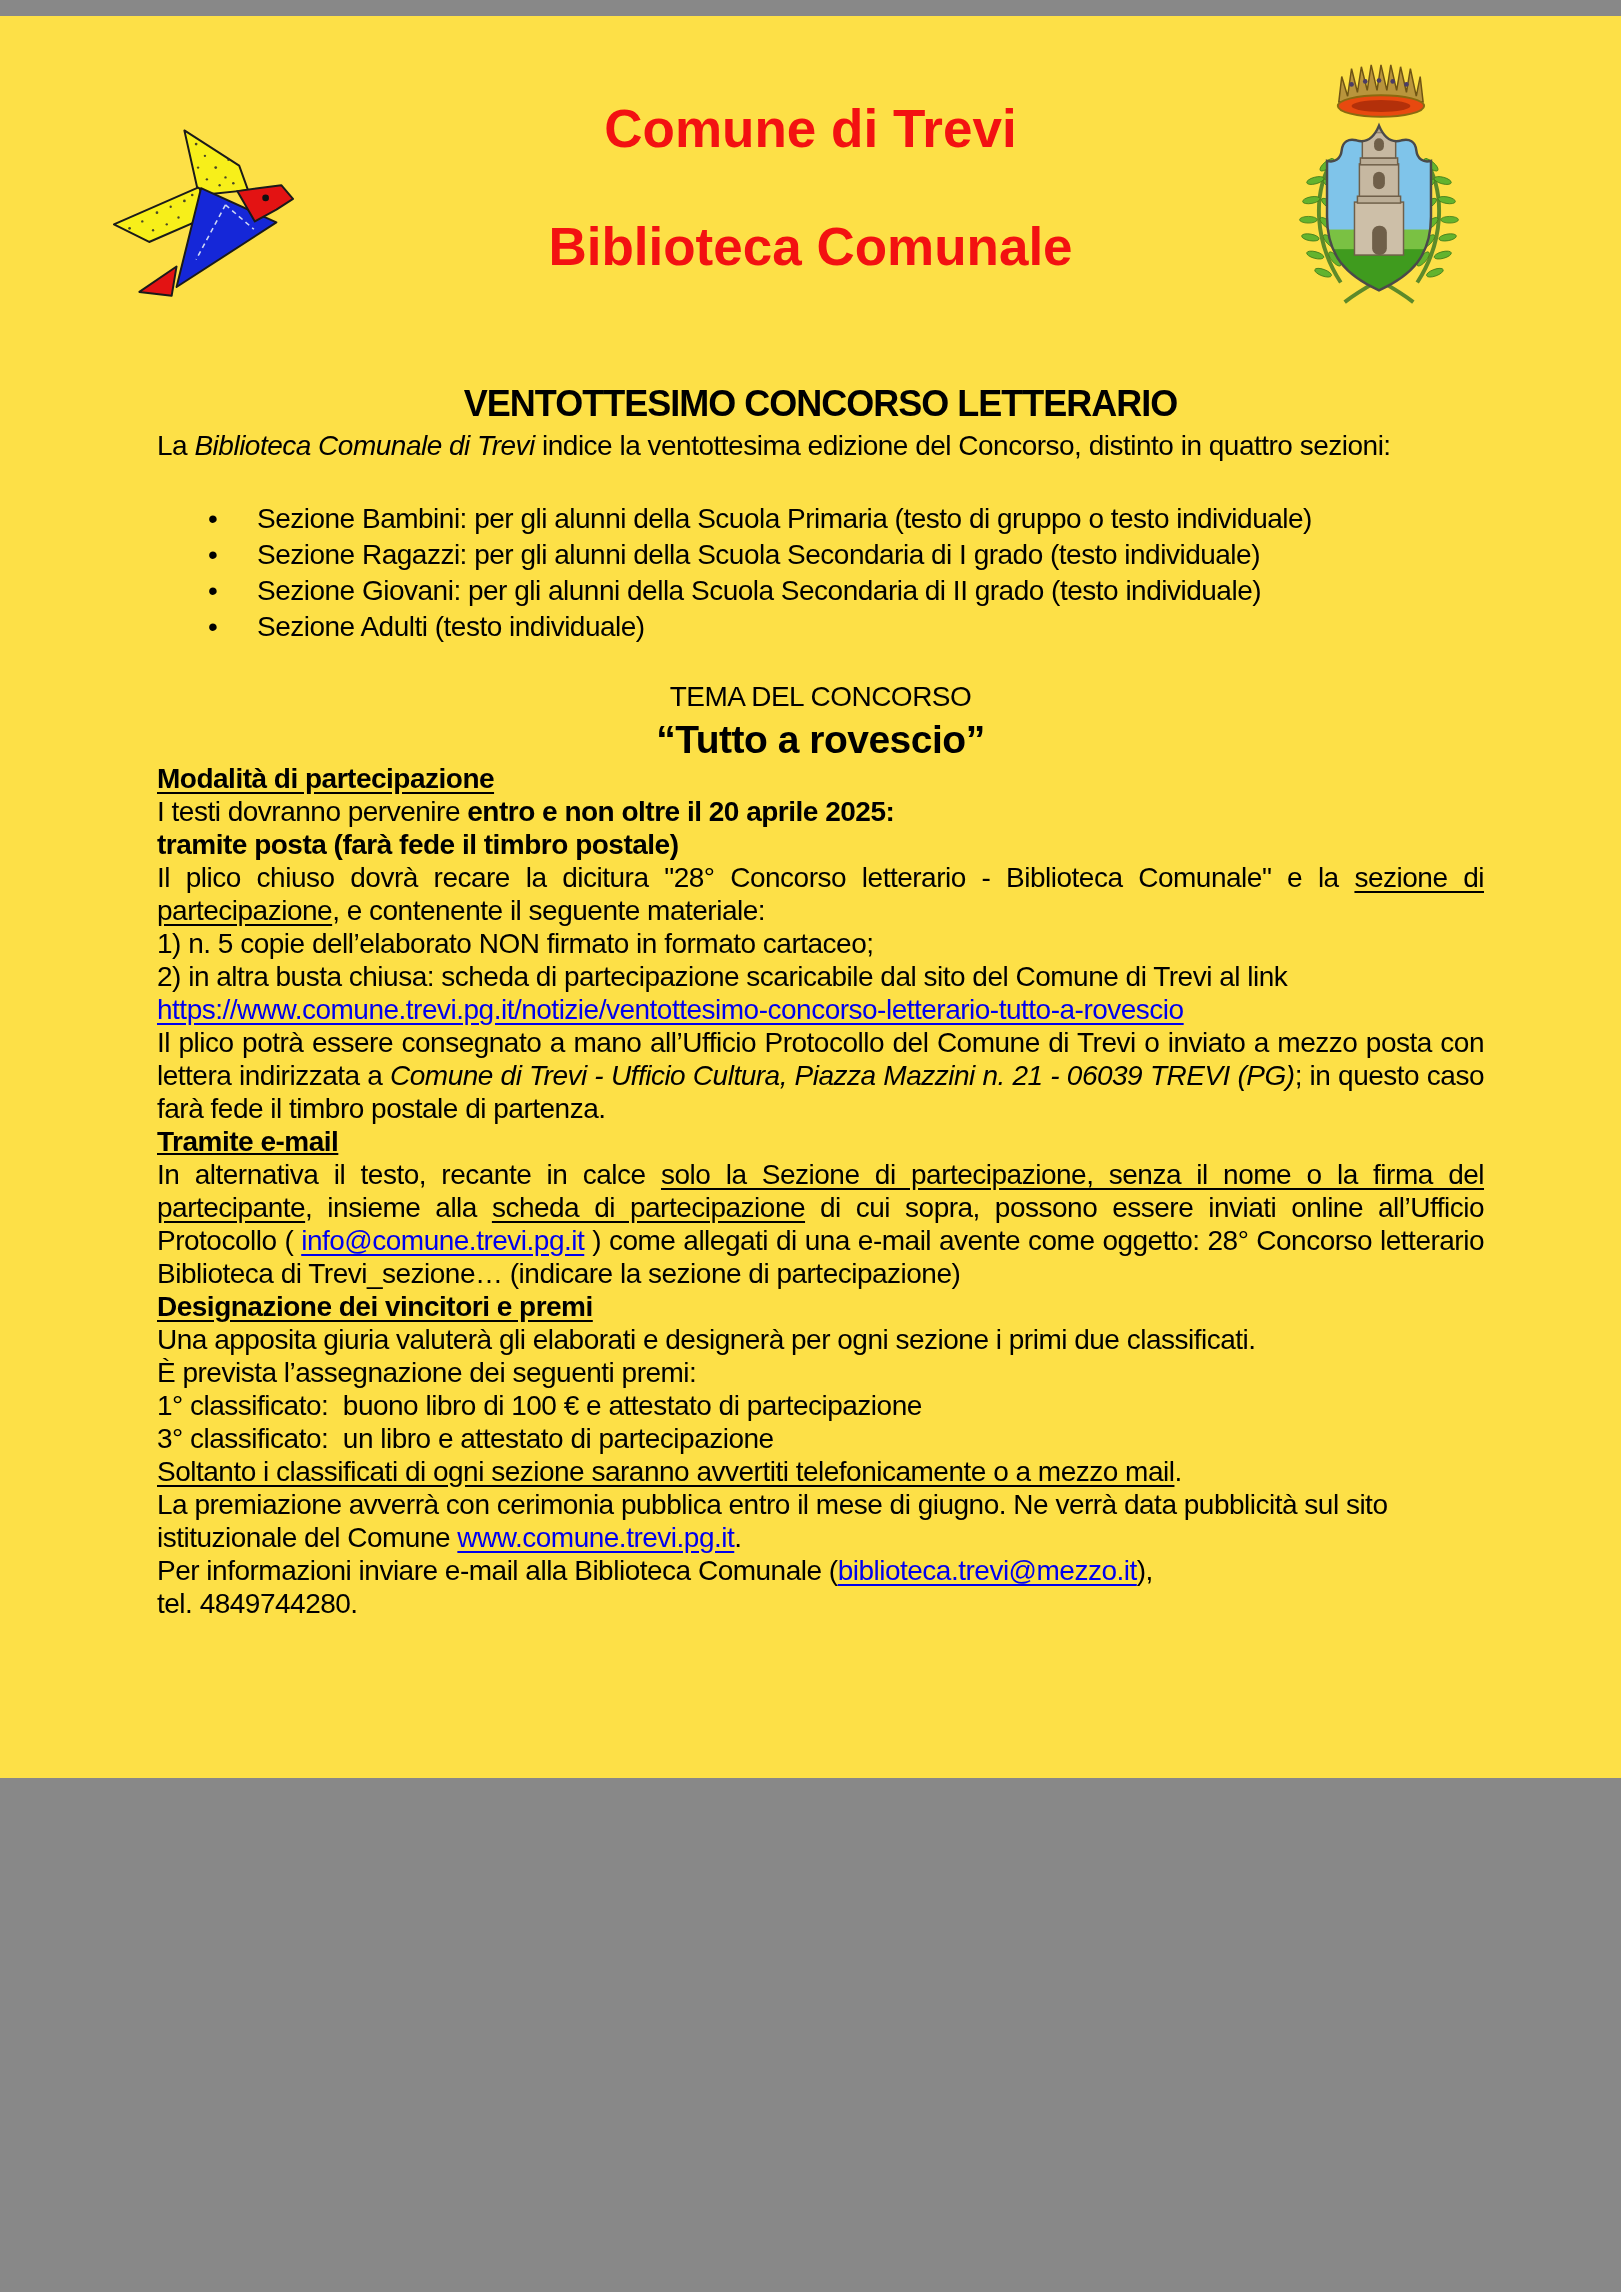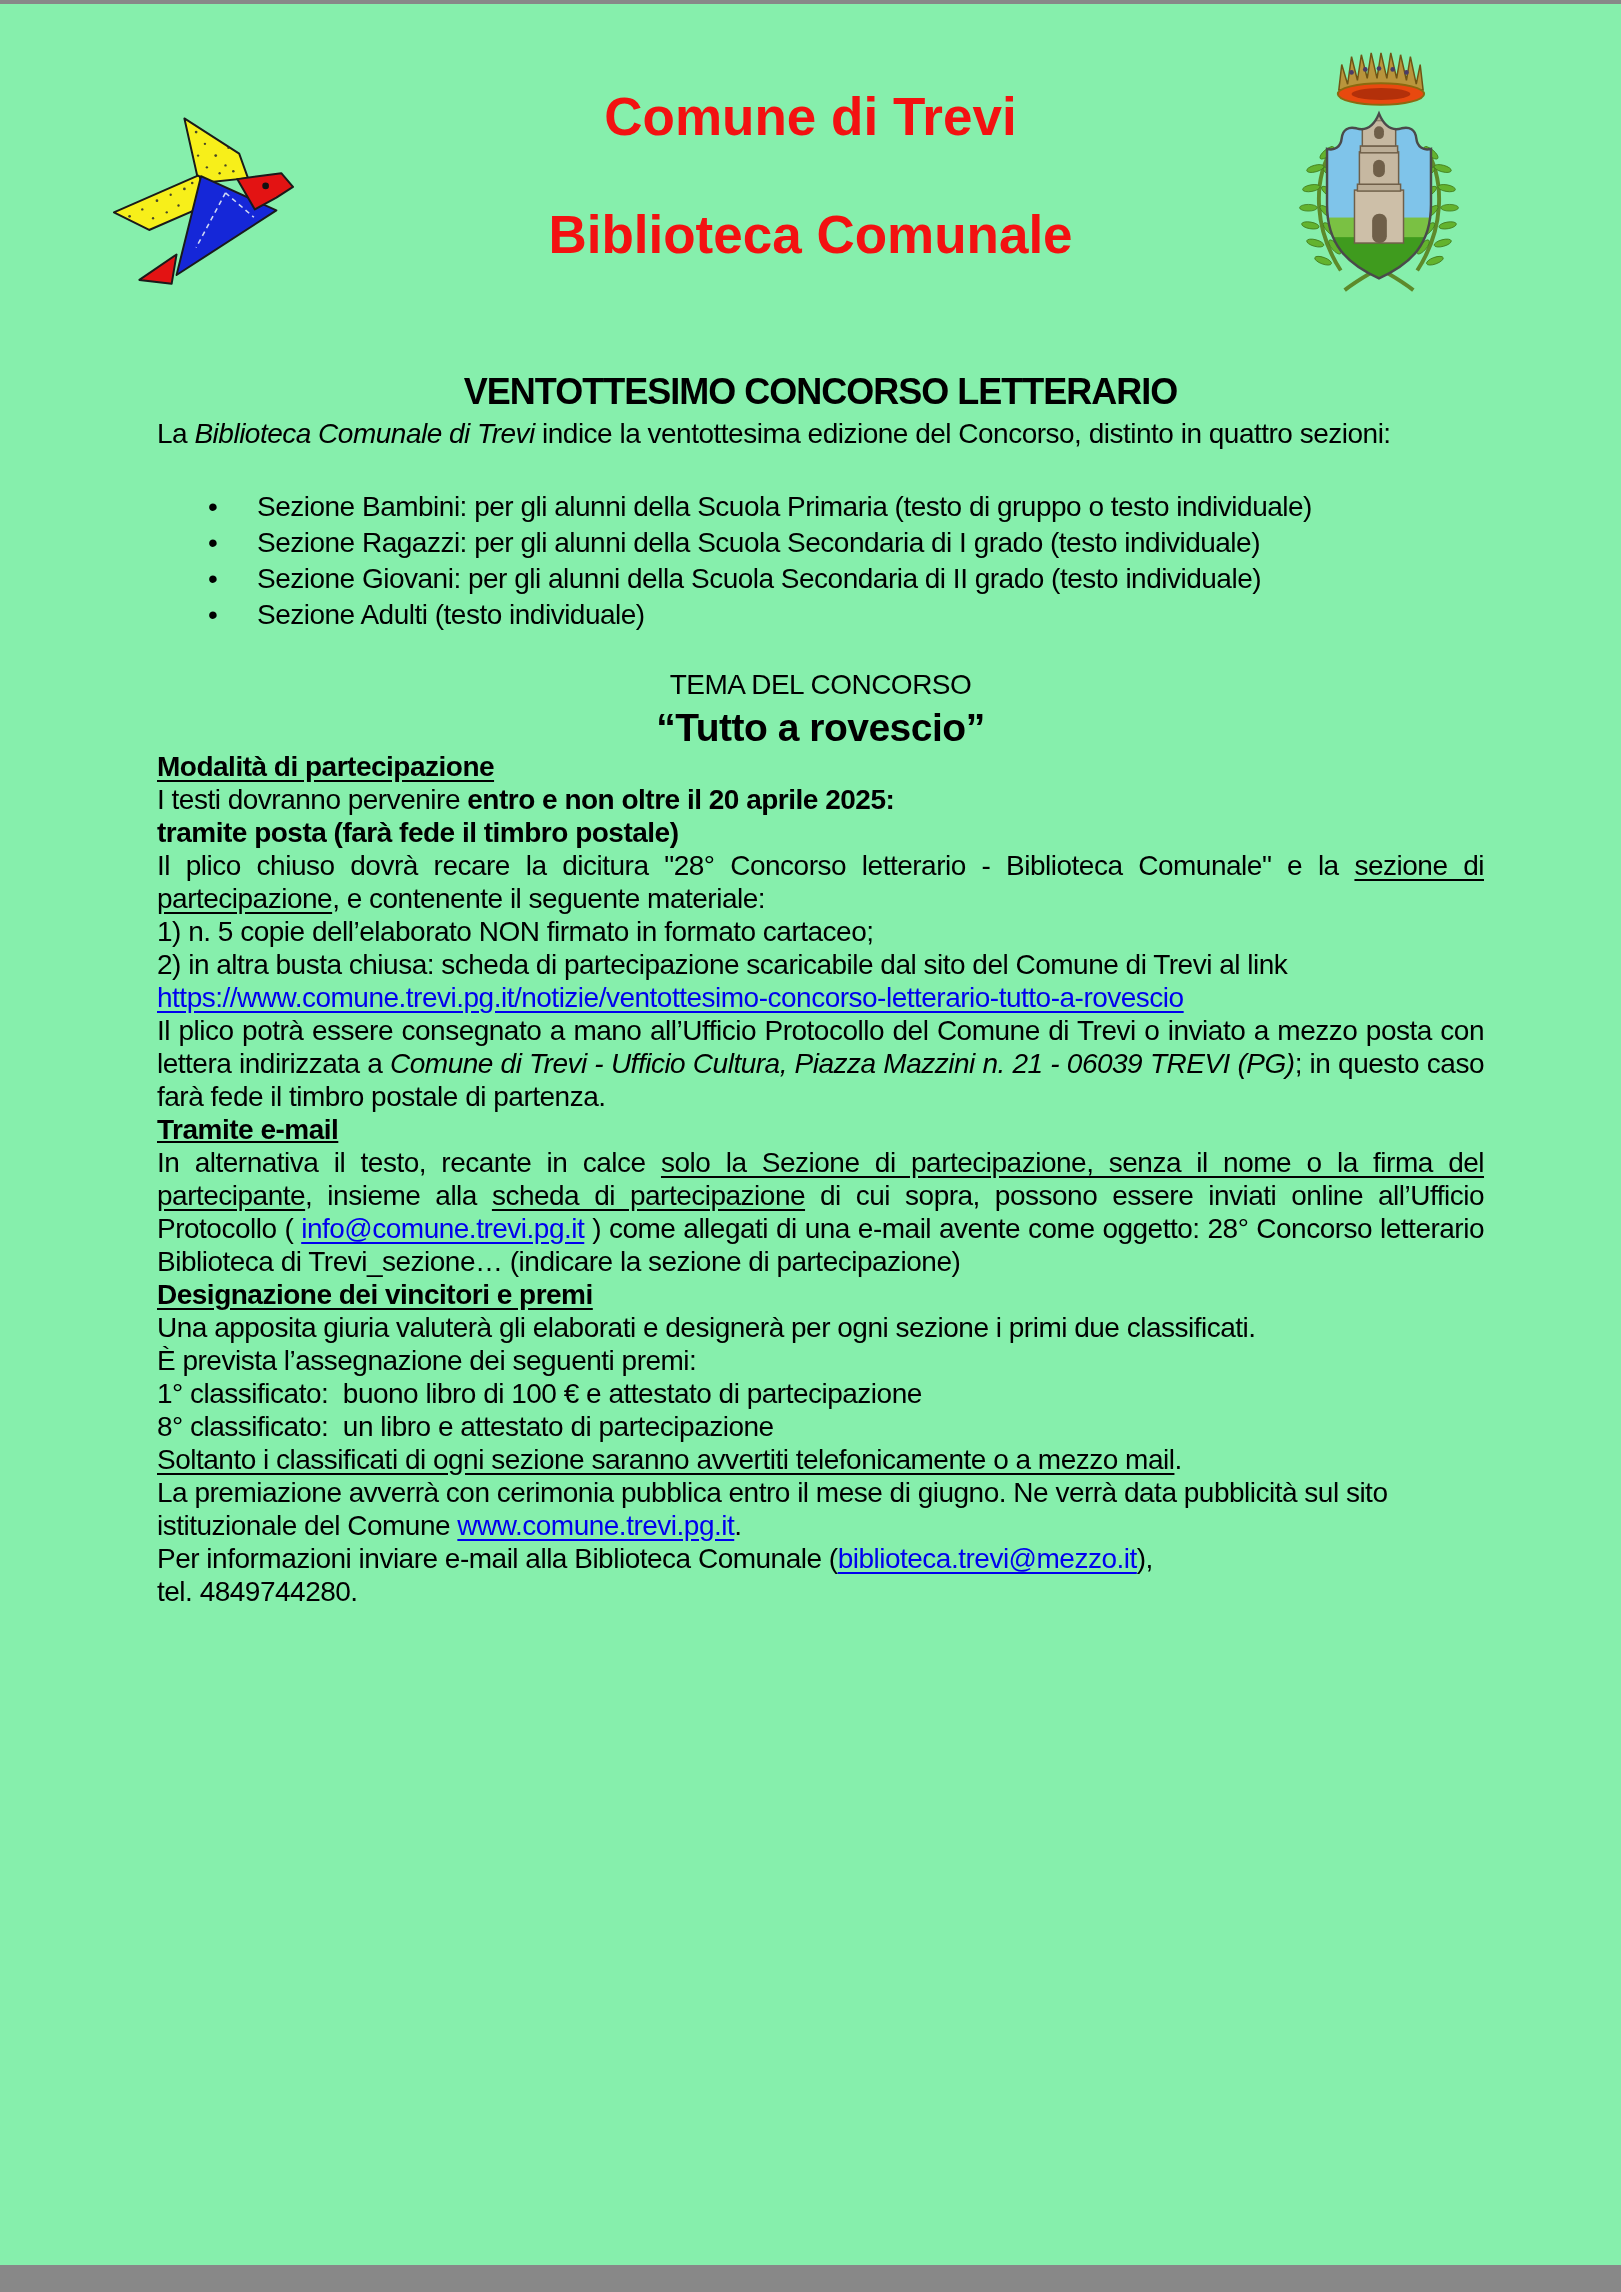--- a/index.html
+++ b/index.html
@@ -1,20 +1,20 @@
 <!DOCTYPE html>
 <html lang="it" style="--accent: #f31111; --link: #0000ee;"><head>
 <meta charset="utf-8">
 <style>
   html,body{margin:0;padding:0;background:#888;}
   .page{
     position:relative;
-    width:1621px;height:2261px;
-    margin:4px auto;
-    background:#86efac;
+    width:1621px;height:1762px;
+    margin:16px auto;
+    background:#fde047;
     font-family:"Liberation Sans", sans-serif;
     color:#000;
     overflow:hidden;
   }
   
   .header{position:relative;height:323px;}
   .logo-bird{position:absolute;left:110px;top:69px;width:230px;height:221px;}
   .coat{position:absolute;right:139px;top:39px;width:206px;height:253px;}
   .org-line{
     position:absolute;left:0;right:0;text-align:center;
@@ -218,21 +218,21 @@
     <p><a class="link" href="#">https://www.comune.trevi.pg.it/notizie/ventottesimo-concorso-letterario-tutto-a-rovescio</a></p>
     <p class="just"><span>Il plico potrà essere consegnato a mano all’Ufficio Protocollo del Comune di Trevi o inviato a mezzo posta con lettera indirizzata a </span><i>Comune di Trevi - Ufficio Cultura, Piazza Mazzini n. 21 - 06039 TREVI (PG)</i><span>; in questo caso farà fede il timbro postale di partenza.</span></p>
 
     <p class="b-email h-bold">Tramite e-mail</p>
     <p class="just"><span>In alternativa il testo, recante in calce </span><u>solo la Sezione di partecipazione, senza il nome o la firma del partecipante</u><span>, insieme alla </span><u>scheda di partecipazione</u><span> di cui sopra, possono essere inviati online all’Ufficio Protocollo ( </span><a class="link" href="#">info@comune.trevi.pg.it</a><span> ) come allegati di una e-mail avente come oggetto: 28° Concorso letterario Biblioteca di Trevi_sezione… (indicare la sezione di partecipazione)</span></p>
 
     <p class="b-premi h-underline">Designazione dei vincitori e premi</p>
     <p class="b-p6">Una apposita giuria valuterà gli elaborati e designerà per ogni sezione i primi due classificati.</p>
     <p>È prevista l’assegnazione dei seguenti premi:</p>
     <p class="prewrap">1° classificato:  buono libro di 100 € e attestato di partecipazione</p>
-    <p class="prewrap">8° classificato:  un libro e attestato di partecipazione</p>
+    <p class="prewrap">3° classificato:  un libro e attestato di partecipazione</p>
 
     <p class="b-p10"><u>Soltanto i classificati di ogni sezione saranno avvertiti telefonicamente o a mezzo mail</u><span>.</span></p>
     <p><span>La premiazione avverrà con cerimonia pubblica entro il mese di giugno. Ne verrà data pubblicità sul sito istituzionale del Comune </span><a class="link" href="#">www.comune.trevi.pg.it</a><span>.</span></p>
 
     <p class="b-p12"><span>Per informazioni inviare e-mail alla Biblioteca Comunale (</span><a class="link" href="#">biblioteca.trevi@mezzo.it</a><span>),</span></p>
     <p>tel. 4849744280.</p>
 
   </div>
 </div>
 

